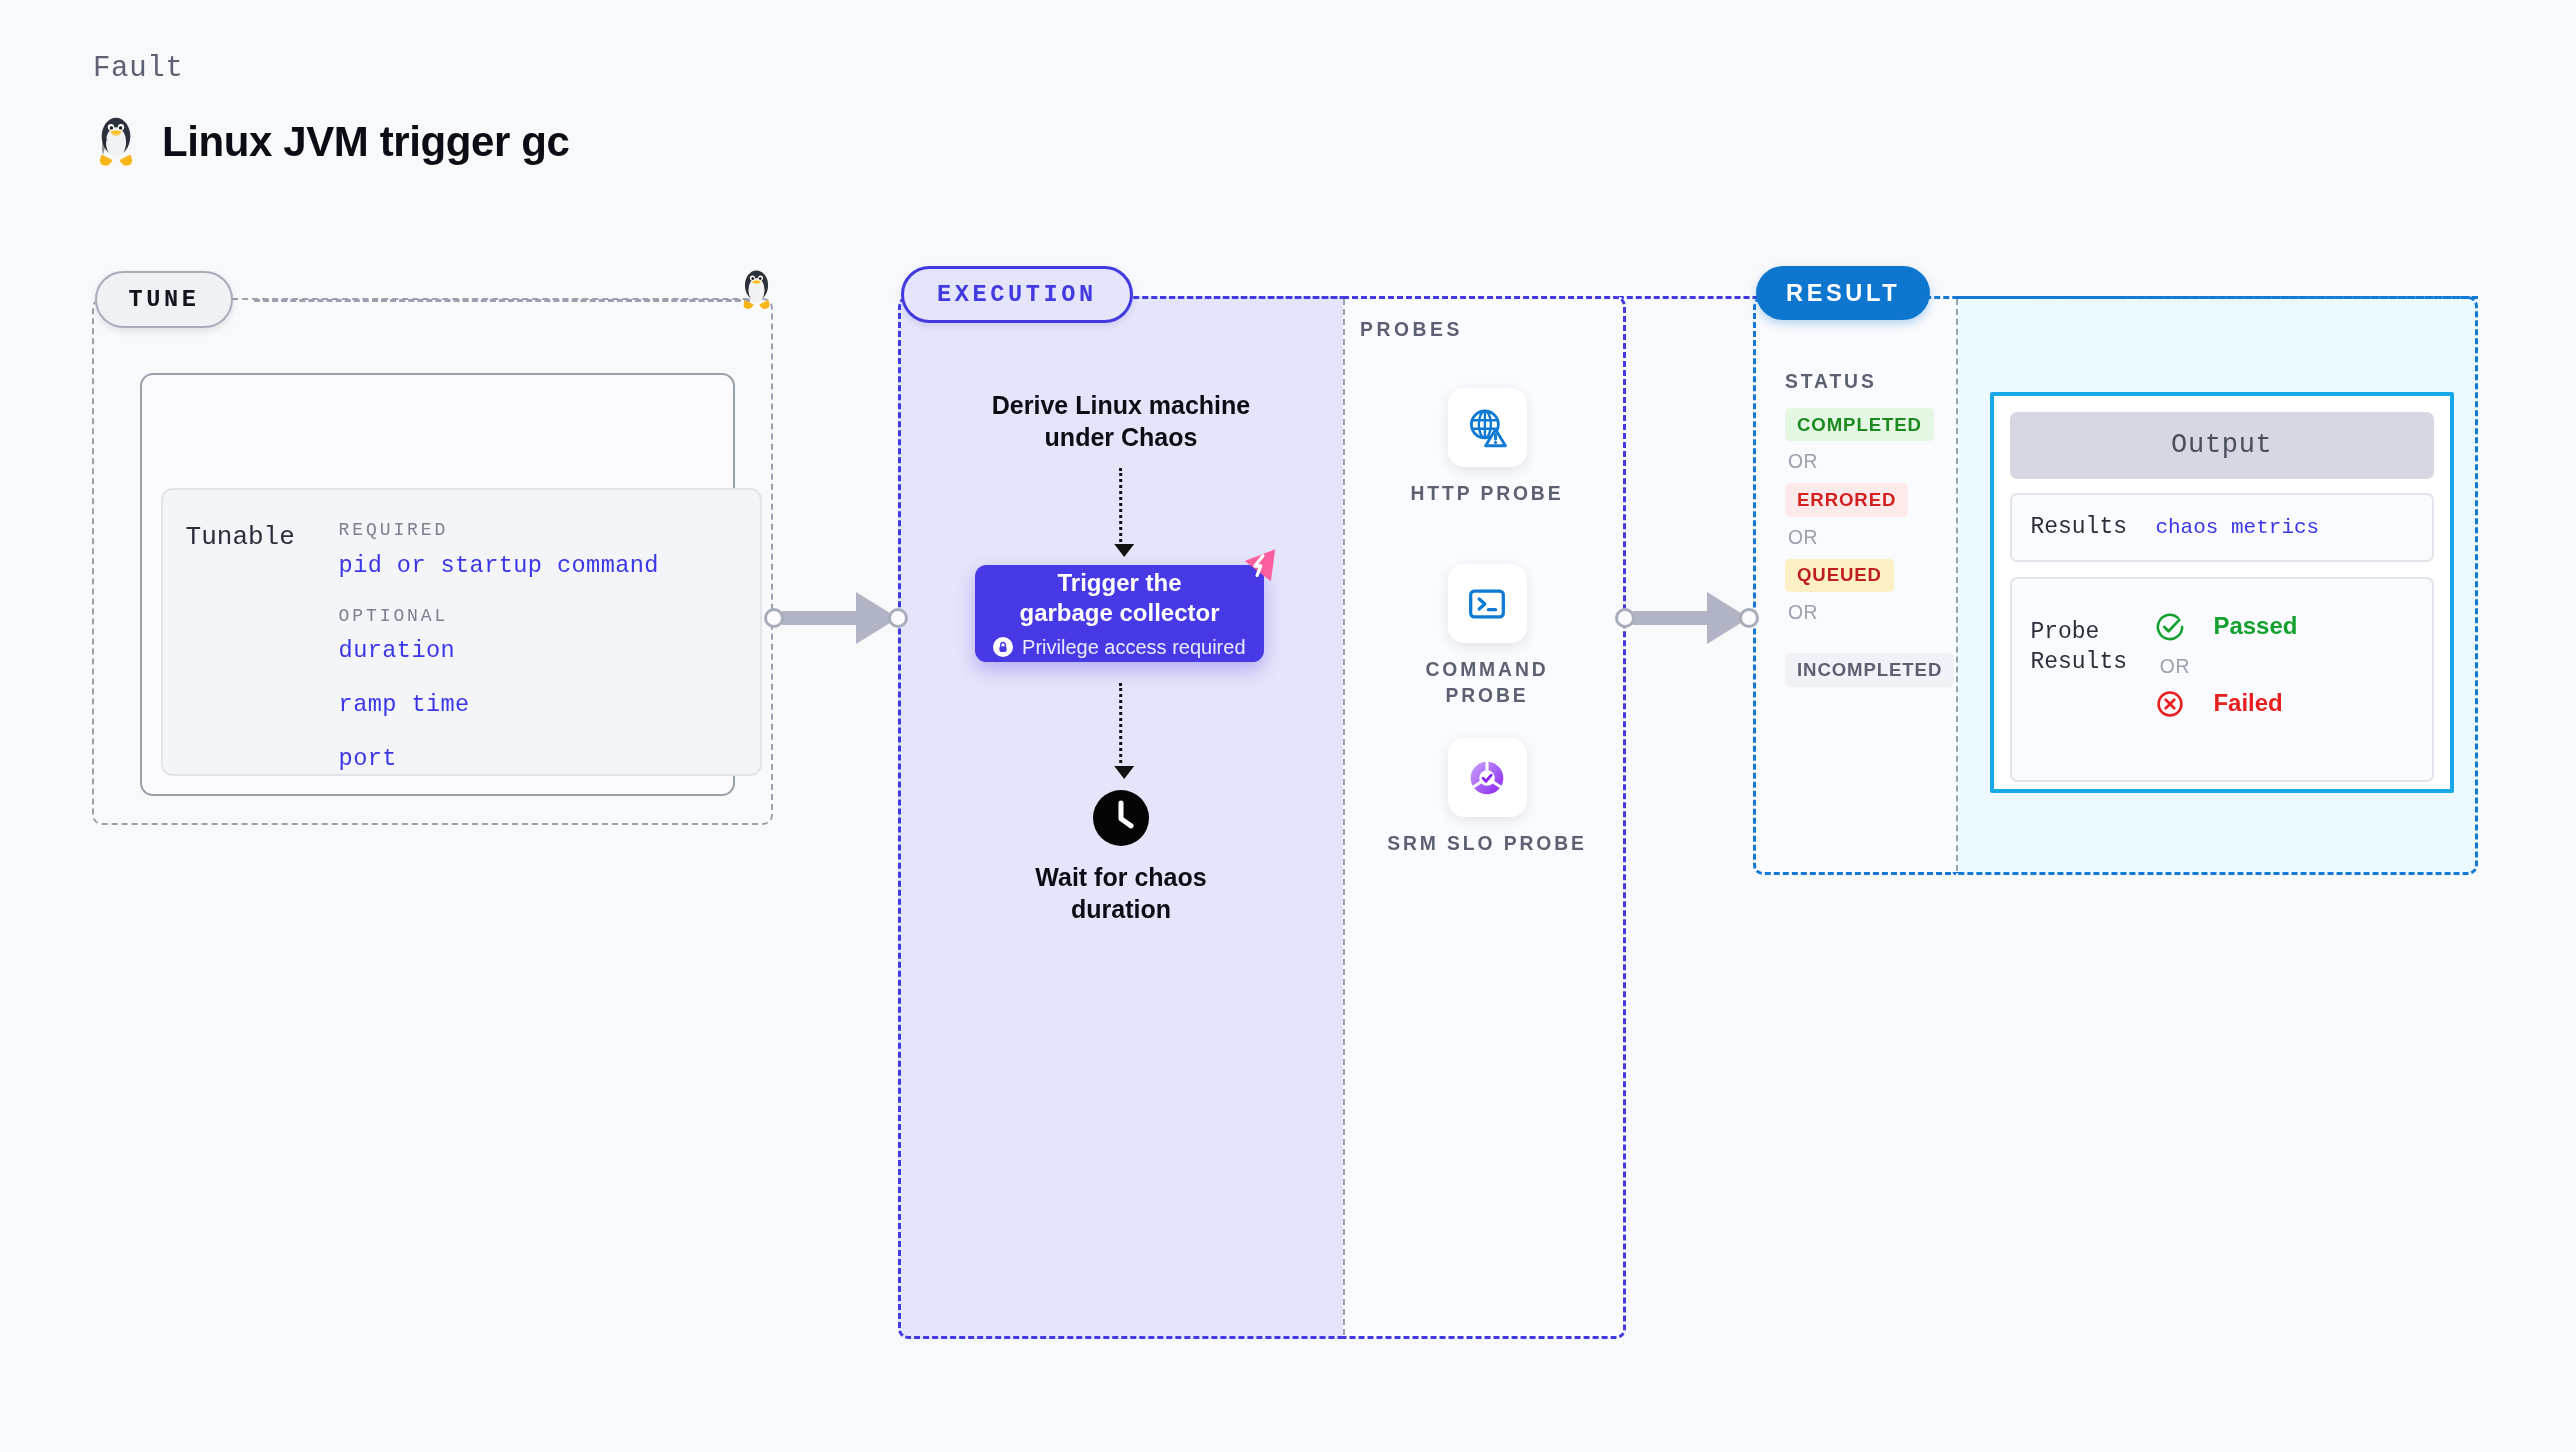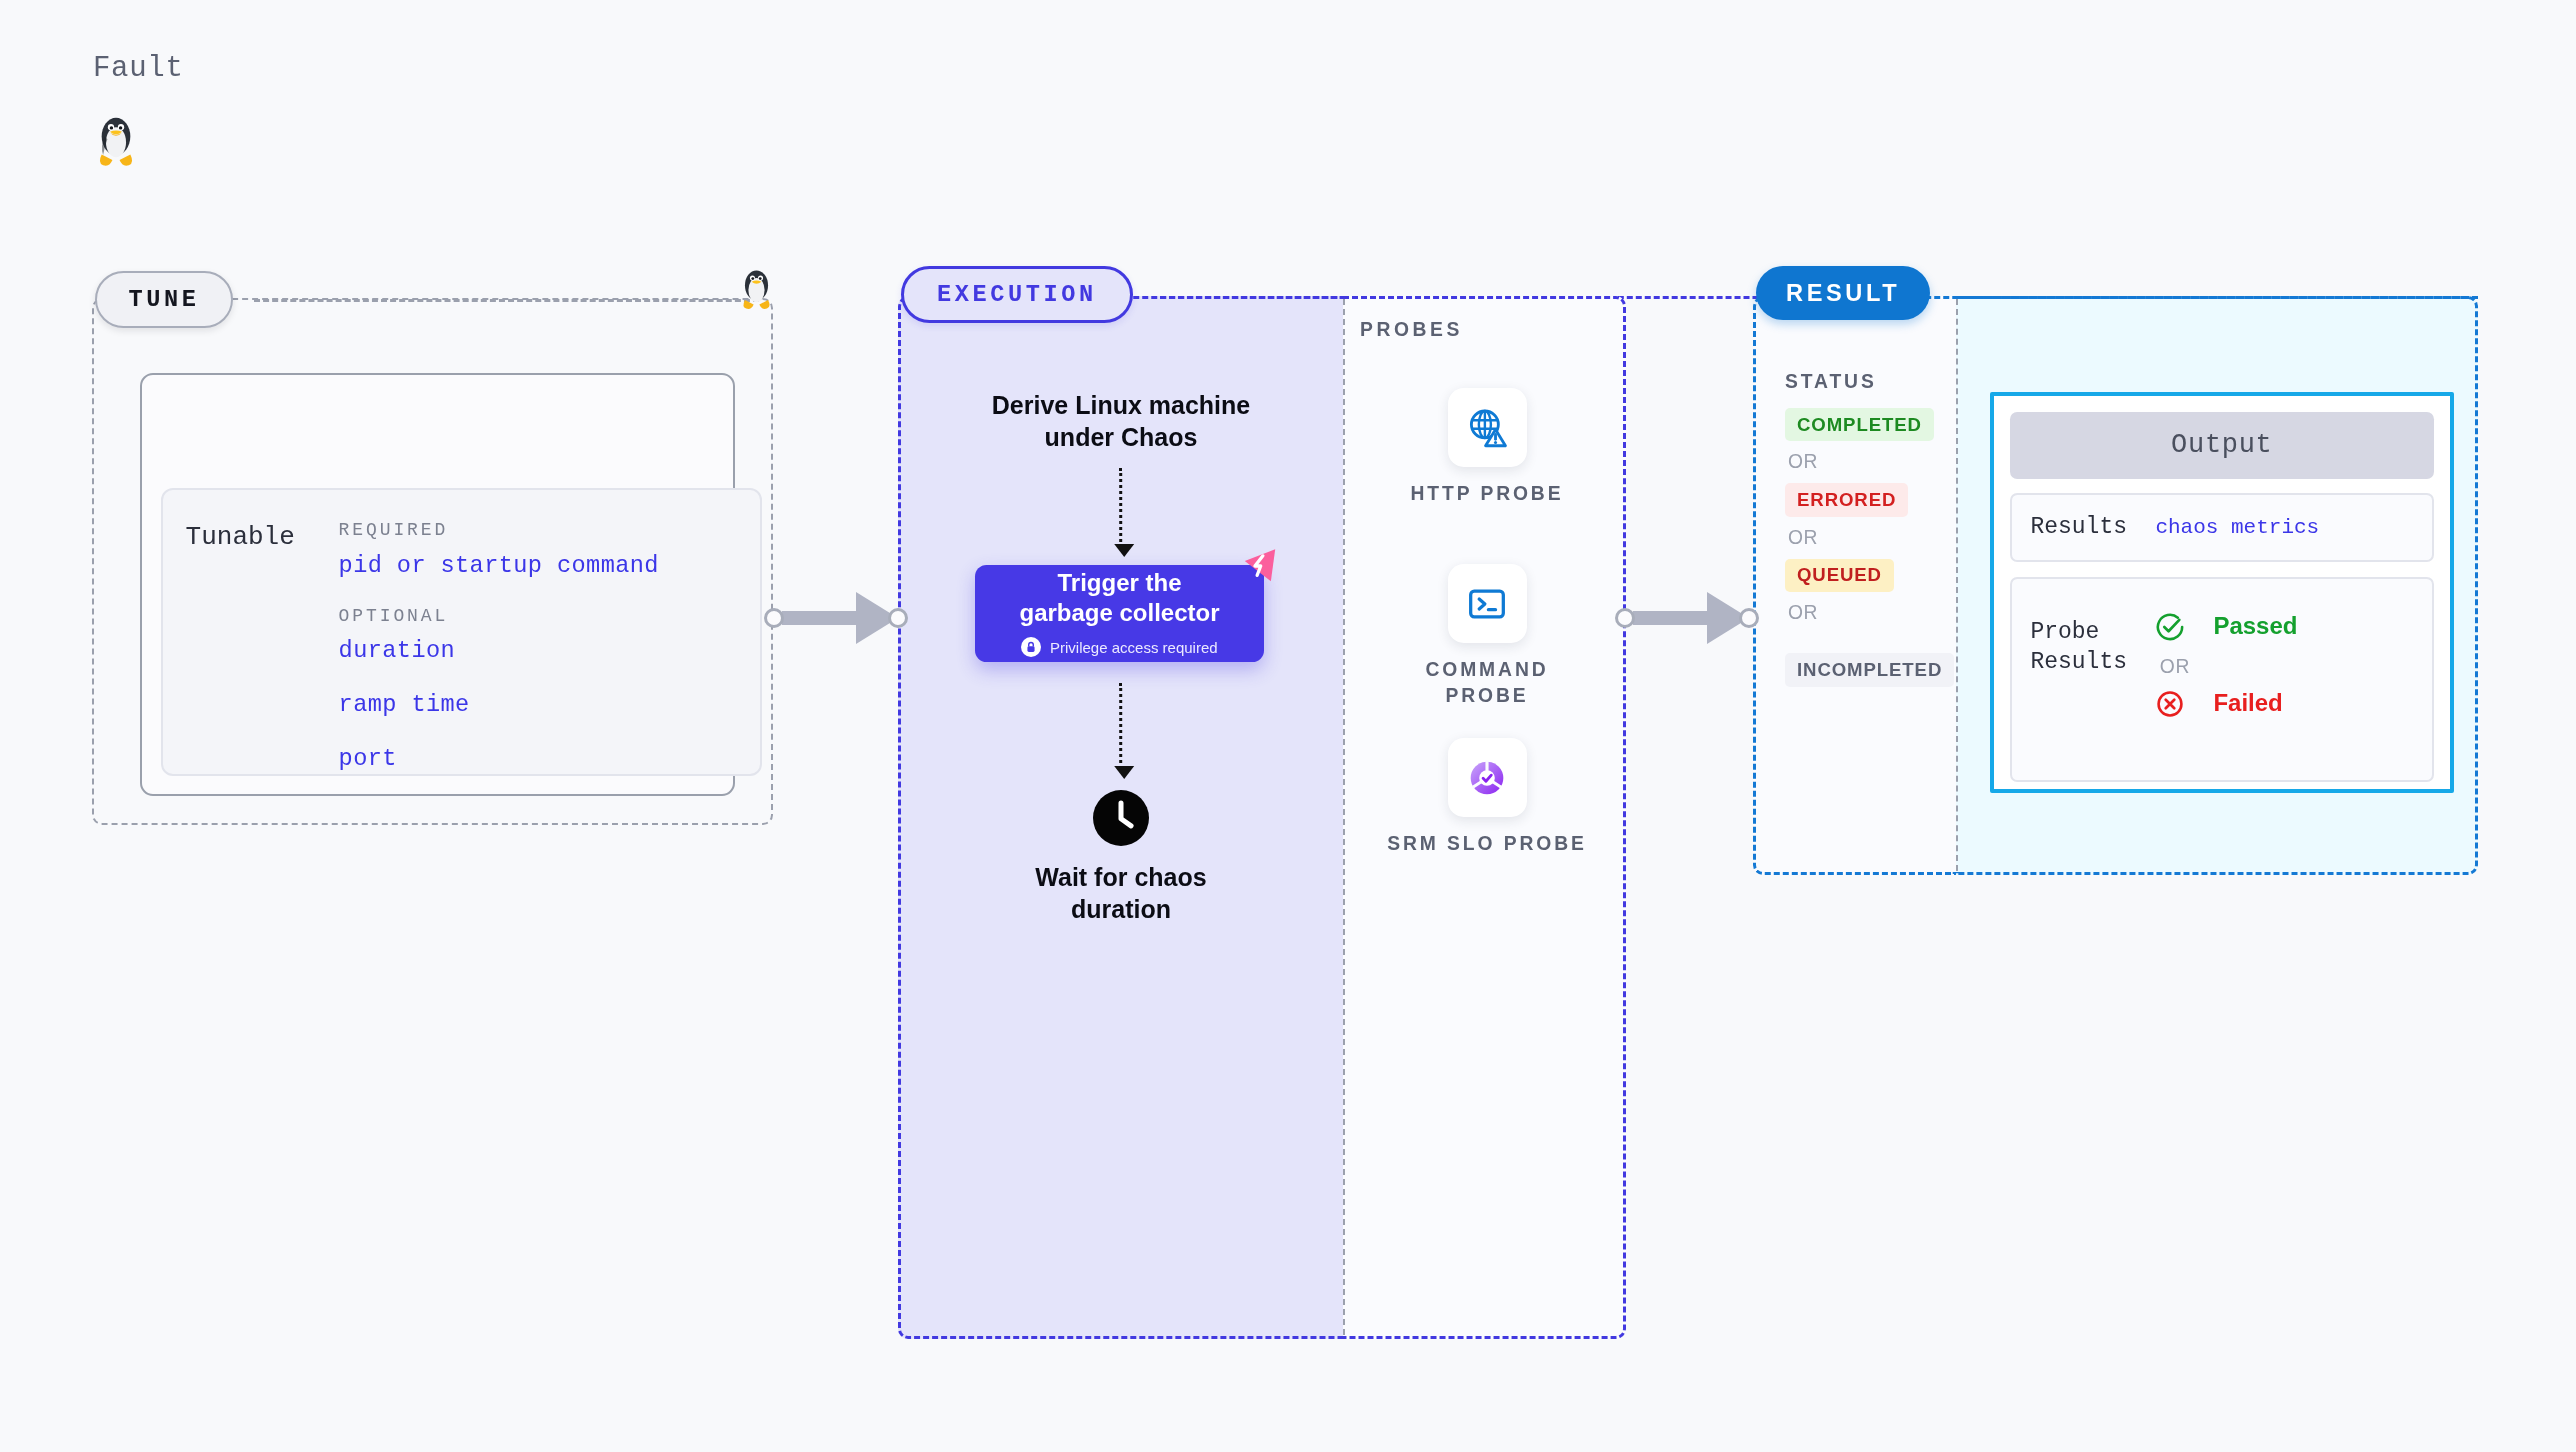--- a/index.html
+++ b/index.html
@@ -117,21 +117,21 @@
     border-top:13px solid #111;
   }
   #gc-card {
     position:absolute; left:77px; top:269px; width:289px; height:97px;
     background:#4739e6; border-radius:11.5px;
     box-shadow:0 7.2px 18.6px rgba(71,57,230,.30);
     display:flex; flex-direction:column; align-items:center; justify-content:center;
   }
   #gc-title { font-size:24px; font-weight:700; color:#fff; text-align:center; line-height:1.25; }
   #gc-priv { display:flex; align-items:center; gap:8.6px; margin-top:8.6px; }
-  #gc-priv-text { font-size:15px; color:#eceaff; }
+  #gc-priv-text { font-size:20px; color:#eceaff; }
   #gc-badge { position:absolute; right:-17px; top:-20px; }
   #clock-wrap {
     position:absolute; left:0; top:494px; width:446px;
     display:flex; flex-direction:column; align-items:center;
   }
   #clock-cap {
     margin-top:13px; text-align:center;
     font-size:25px; font-weight:700; color:#0b0c14; line-height:1.28;
   }
 
@@ -244,20 +244,21 @@
         <circle cx="39" cy="17" r="4.4" fill="#fff"></circle>
       <circle cx="25.6" cy="18" r="2.4" fill="#15181d"></circle>
         <circle cx="38.4" cy="18" r="2.4" fill="#15181d"></circle>
       <path d="M24 25 q8 8 16 0 q-8 5 -16 0z" fill="#f7b518"></path>
       <path d="M23.5 23.5 q8.5 -4 17 0 q-8.5 7 -17 0z" fill="#fcc21b"></path>
       <path d="M12 55 q-6 12 2 15 q9 3 13 -7z" fill="#f7b518"></path>
       <path d="M52 55 q6 12 -2 15 q-9 3 -13 -7z" fill="#f7b518"></path>
       <path d="M16 30 q-6 14 -2 26 q3 -14 6 -22z" fill="#1d2329" opacity=".5"></path>
     </svg>
   </span>
+  <span id="hdr-title">Linux JVM trigger gc</span>
 </div>
 
 <div id="tune-panel"></div>
 <div id="tune-badge">TUNE</div>
 <div id="tune-dash"></div>
 <div id="tune-tux">
   <svg width="37" height="43" viewBox="0 0 64 74">
     <ellipse cx="32" cy="30" rx="20" ry="26" fill="#2b3139"></ellipse>
     <ellipse cx="32" cy="38" rx="14" ry="21" fill="#f1f2f4"></ellipse>
     <circle cx="25" cy="17" r="4.4" fill="#fff"></circle>

